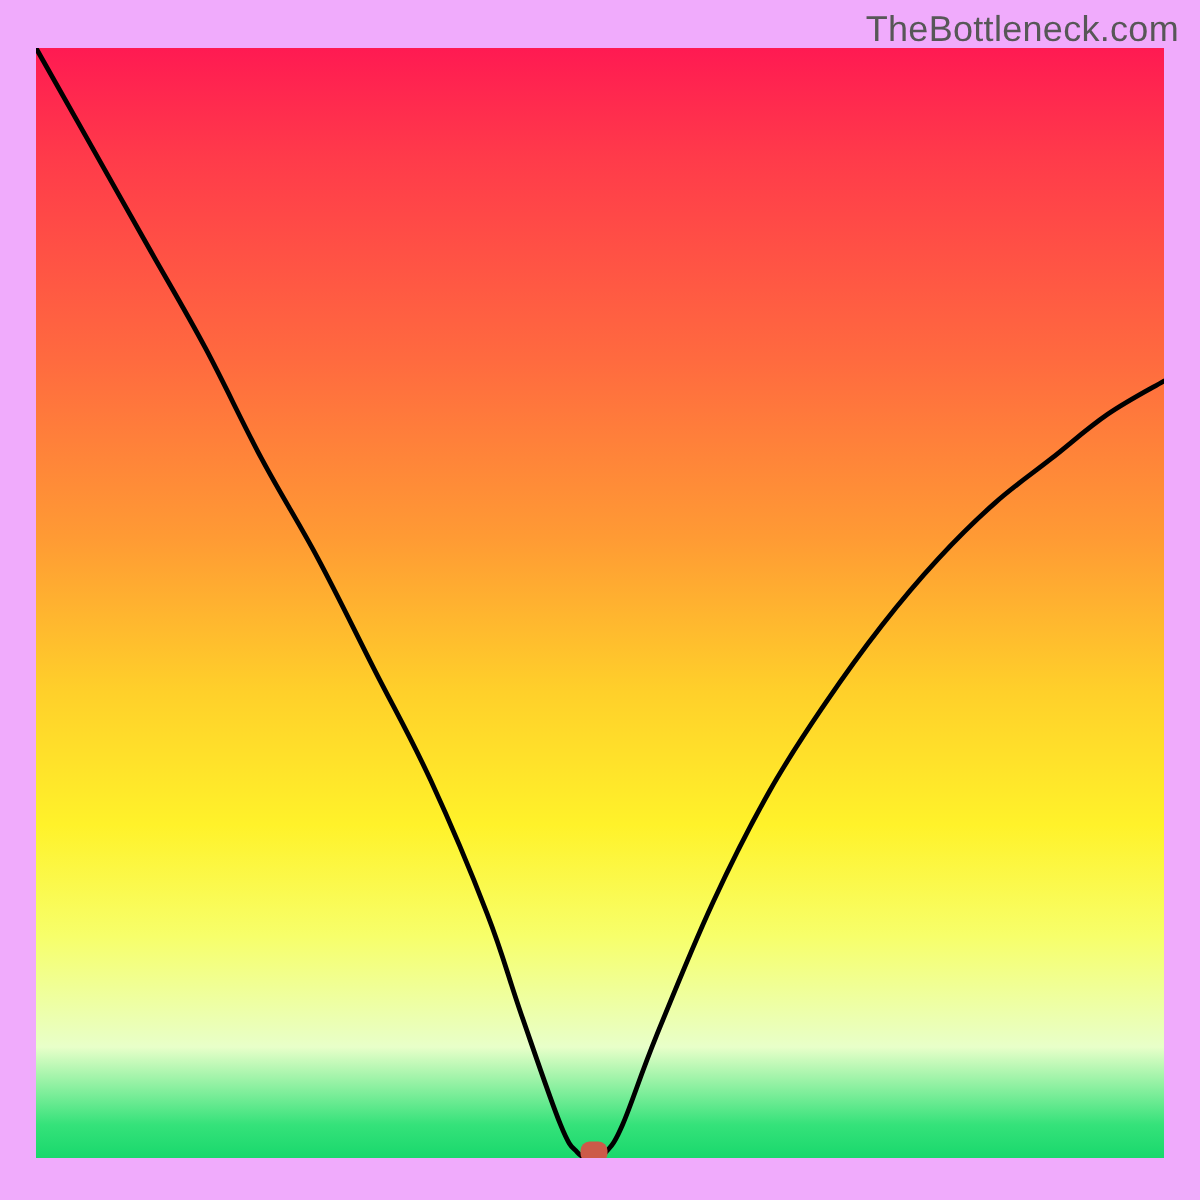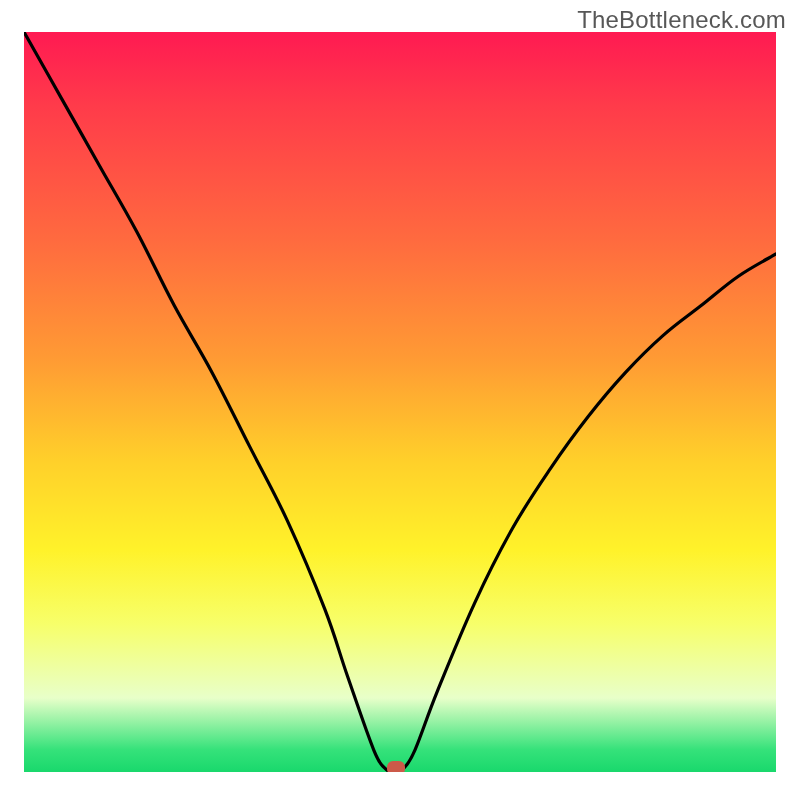--- a/index.html
+++ b/index.html
@@ -1,21 +1,21 @@
 <!DOCTYPE html>
 <html><head>
 <meta charset="utf-8">
 <style>
   * { margin: 0; padding: 0; box-sizing: border-box; }
   html, body { width: 800px; height: 800px; overflow: hidden; background: #000; }
   .frame {
     position: relative;
     width: 800px;
     height: 800px;
-    background: #ffffff;
+    background: #f0abfc;
   }
   .watermark {
     position: absolute;
     top: 6px;
     right: 14px;
     font-family: Arial, Helvetica, sans-serif;
     font-size: 24px;
     font-weight: 500;
     color: #575757;
     letter-spacing: 0.2px;

